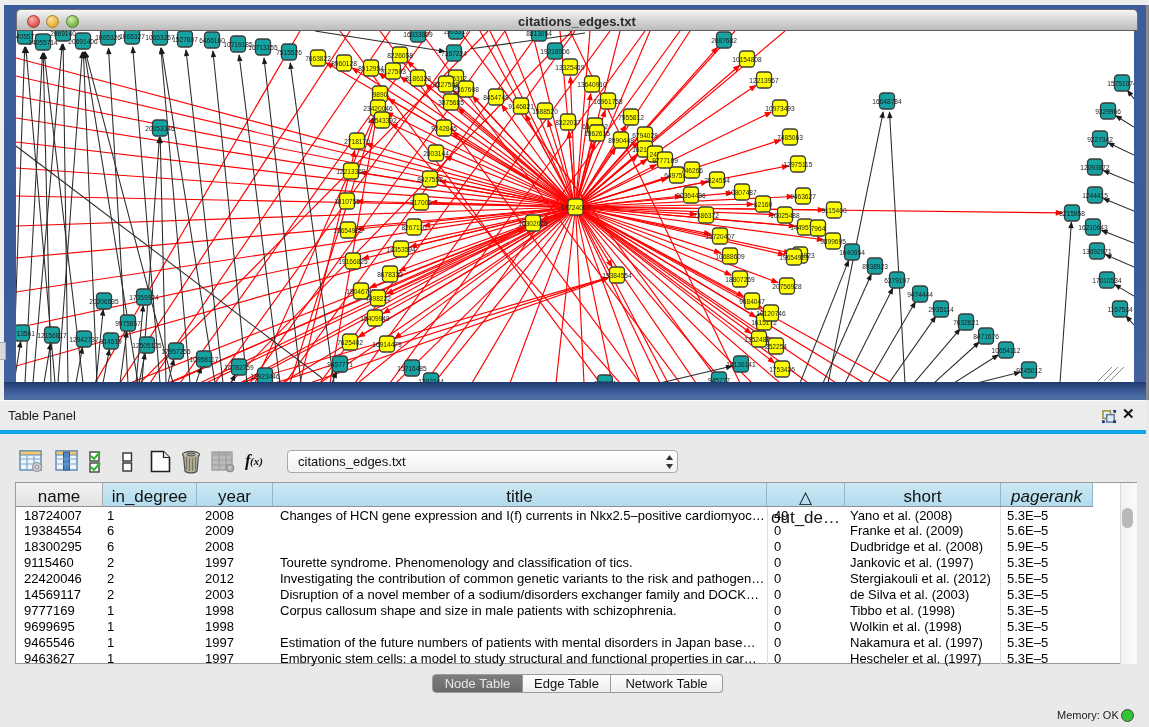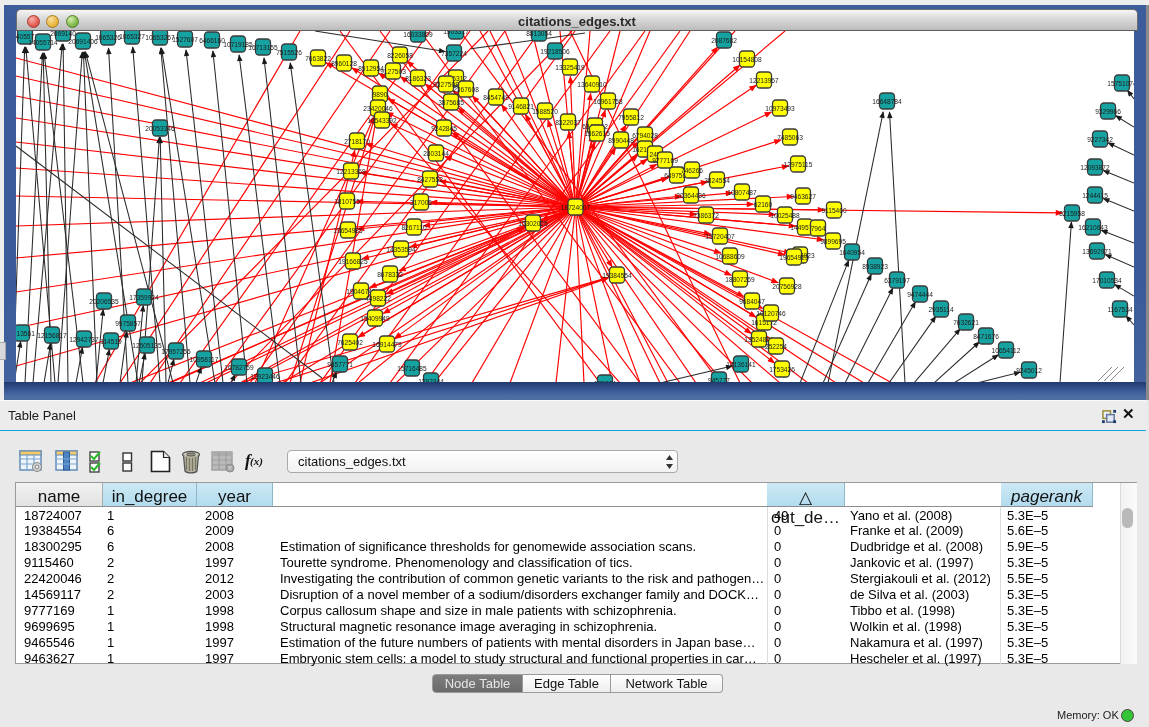--- a/index.html
+++ b/index.html
@@ -5,21 +5,21 @@
 #all{position:relative;width:1149px;height:727px;}
 .abs{position:absolute;}
 
 #frame{position:absolute;left:4px;top:5px;width:1142px;height:395px;background:linear-gradient(180deg,#3c5c9c 0%,#3a5a99 70%,#44639f 100%);}
 #titlebar{position:absolute;left:12px;top:4px;width:1122px;height:22px;background:linear-gradient(180deg,#f6f6f6,#d9d9d9 45%,#bcbcbc);border:1px solid #6f6f6f;border-bottom:1px solid #5d5d5d;border-radius:5px 5px 0 0;box-sizing:border-box;}
 .tl{position:absolute;top:5.2px;width:13px;height:13px;border-radius:50%;box-sizing:border-box;}
 #title{position:absolute;top:4px;width:100%;text-align:center;font-size:13px;font-weight:bold;color:#2a2a2a;}
 
 
 #tpanel{position:absolute;left:0;top:400px;width:1149px;height:327px;background:#e9e9e9;}
-#tphead{position:absolute;left:0;top:1px;width:1146px;height:29px;background:#ececec;border-bottom:1px solid #0ea5e9;}
+#tphead{position:absolute;left:0;top:1px;width:1146px;height:29px;background:#ececec;border-bottom:4px solid #0ea5e9;}
 #tptitle{position:absolute;left:8px;top:7px;font-size:13px;color:#1a1a1a;}
 .trow{position:absolute;left:0;width:1104px;height:15.9px;font-size:13px;color:#000;}
 .trow span{position:absolute;top:0px;white-space:nowrap;}
 .hcell{position:absolute;top:483px;height:23px;background:linear-gradient(180deg,#cde8f4,#b2dcee);border-right:1px solid #8fb6c9;box-sizing:border-box;text-align:center;font-size:17px;color:#111;padding-top:4px;}
 .seg{position:absolute;top:674px;height:19px;box-sizing:border-box;border:1px solid #9a9a9a;font-size:13px;text-align:center;padding-top:1px;background:linear-gradient(180deg,#ffffff,#ededed);color:#111;}
 </style></head>
 <body>
 <div id="all">
   <div id="frame">
     <div id="titlebar">
@@ -608,48 +608,50 @@
           <path d="M4.5 0 L8 5 H1 z" fill="#333"></path>
           <path d="M4.5 14 L8 9 H1 z" fill="#333"></path>
         </svg>
     </div>
   </div>
 
   <div class="abs" style="left:15px;top:482px;width:1122px;height:182px;background:#fff;border:1px solid #9a9a9a;box-sizing:border-box;"></div>
   <div class="hcell" style="left:16px;width:87px;background:linear-gradient(180deg,#f2f2f2,#e2e2e2);border-right:1px solid #aaa;">name</div>
   <div class="hcell" style="left:103px;width:94px;">in_degree</div>
   <div class="hcell" style="left:197px;width:76px;">year</div>
+  <div class="hcell" style="left:273px;width:494px;">title</div>
   <div class="hcell" style="left:767px;width:78px;">△ out_de…</div>
+  <div class="hcell" style="left:845px;width:156px;">short</div>
   <div class="hcell" style="left:1001px;width:92px;font-style:italic;">pagerank</div>
   <div class="abs" style="left:16px;top:506px;width:1077px;height:1px;background:#8f8f8f;"></div>
   <div class="abs" style="left:767px;top:507px;width:1px;height:157px;background:#dcdcdc;"></div>
   <div class="abs" style="left:1000px;top:507px;width:1px;height:157px;background:#dcdcdc;"></div>
   <div class="abs" style="left:16px;top:507px;width:1104px;height:157px;overflow:hidden;">
   </div>
 <div class="trow" style="top:507.5px">
 <span style="left:24px">18724007</span>
       <span style="left:107px">1</span>
       <span style="left:205px">2008</span>
+      <span style="left:280px">Changes of HCN gene expression and I(f) currents in Nkx2.5–positive cardiomyoc…</span>
       <span style="left:774px">49</span>
       <span style="left:850px">Yano et al. (2008)</span>
       <span style="left:1007px">5.3E–5</span>
     </div>
 <div class="trow" style="top:523.4px">
 <span style="left:24px">19384554</span>
       <span style="left:107px">6</span>
       <span style="left:205px">2009</span>
       <span style="left:774px">0</span>
       <span style="left:850px">Franke et al. (2009)</span>
       <span style="left:1007px">5.6E–5</span>
     </div>
 <div class="trow" style="top:539.3px">
 <span style="left:24px">18300295</span>
       <span style="left:107px">6</span>
       <span style="left:205px">2008</span>
-      <span style="left:280px">Estimation of significance thresholds for genomewide association scans.</span>
       <span style="left:774px">0</span>
       <span style="left:850px">Dudbridge et al. (2008)</span>
       <span style="left:1007px">5.9E–5</span>
     </div>
 <div class="trow" style="top:555.2px">
 <span style="left:24px">9115460</span>
       <span style="left:107px">2</span>
       <span style="left:205px">1997</span>
       <span style="left:280px">Tourette syndrome. Phenomenology and classification of tics.</span>
       <span style="left:774px">0</span>
@@ -680,21 +682,20 @@
       <span style="left:205px">1998</span>
       <span style="left:280px">Corpus callosum shape and size in male patients with schizophrenia.</span>
       <span style="left:774px">0</span>
       <span style="left:850px">Tibbo et al. (1998)</span>
       <span style="left:1007px">5.3E–5</span>
     </div>
 <div class="trow" style="top:618.8px">
 <span style="left:24px">9699695</span>
       <span style="left:107px">1</span>
       <span style="left:205px">1998</span>
-      <span style="left:280px">Structural magnetic resonance image averaging in schizophrenia.</span>
       <span style="left:774px">0</span>
       <span style="left:850px">Wolkin et al. (1998)</span>
       <span style="left:1007px">5.3E–5</span>
     </div>
 <div class="trow" style="top:634.7px">
 <span style="left:24px">9465546</span>
       <span style="left:107px">1</span>
       <span style="left:205px">1997</span>
       <span style="left:280px">Estimation of the future numbers of patients with mental disorders in Japan base…</span>
       <span style="left:774px">0</span>

